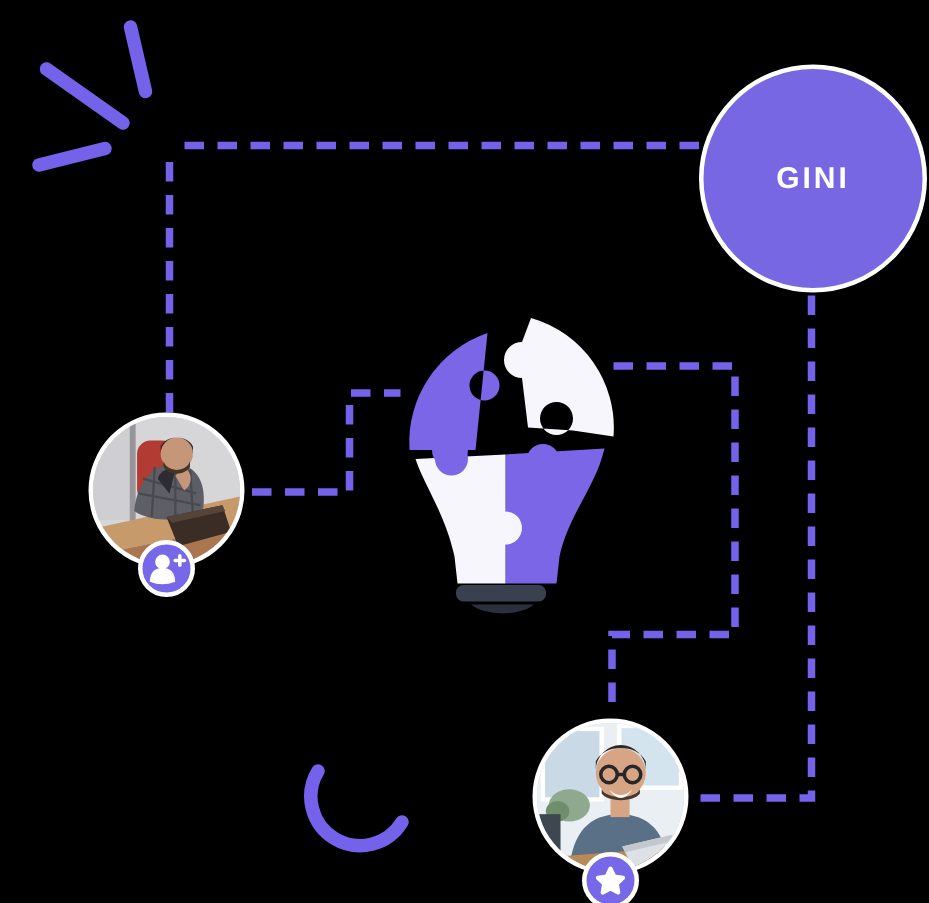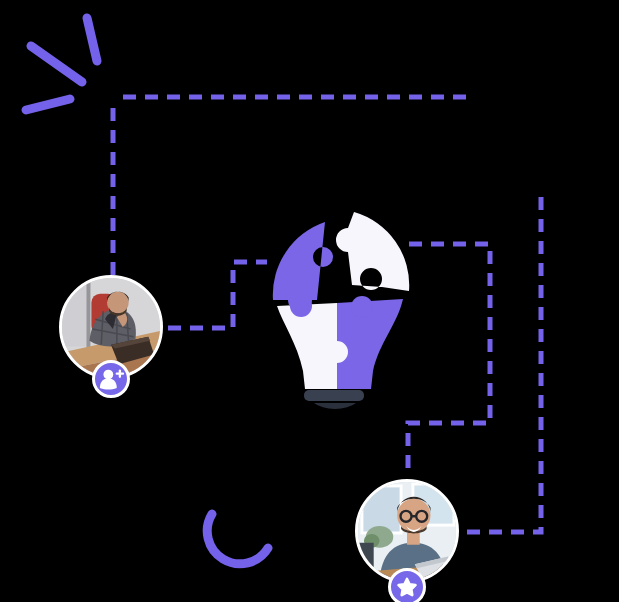--- a/index.html
+++ b/index.html
@@ -91,20 +91,23 @@
       <path class="pz-white" fill-rule="evenodd" d="M 352 285 L 348 252 A 12 12 0 0 1 348 228 L 354 212 A 76 76 0 0 1 409 291 L 382 287 L 352 285 Z
                M 382 279 a 11 11 0 1 1 -22 0 a 11 11 0 1 1 22 0 Z"></path>
 
       <circle class="pz-purple" cx="362" cy="307" r="11"></circle>
 
       <rect class="bulb-base" x="304" y="390" width="60" height="11" rx="5"></rect>
       <path class="bulb-base-dark" d="M 314 403 A 25 13 0 0 0 356 403 Z"></path>
     </g>
   </svg>
 
+  <div class="gini-bubble">
+    <span>GINI</span>
+  </div>
 
   <div class="avatar avatar-left">
     <svg viewBox="0 0 100 100">
       <rect x="0" y="0" width="100" height="100" fill="#D6D5D8"></rect>
       <rect x="0" y="0" width="26" height="70" fill="#CFCFD3"></rect>
       <rect x="25" y="0" width="4" height="72" fill="#95959A"></rect>
       <rect x="30" y="16" width="26" height="42" rx="9" fill="#B23B33"></rect>
       <polygon points="0,76 100,54 100,74 0,94" fill="#C79A6B"></polygon>
       <polygon points="0,94 100,74 100,100 0,100" fill="#A9764F"></polygon>
       <path d="M 28 64 C 30 42 44 30 58 32 C 71 34 77 45 75 62 C 60 72 40 72 28 64 Z" fill="#5E5E66"></path>

